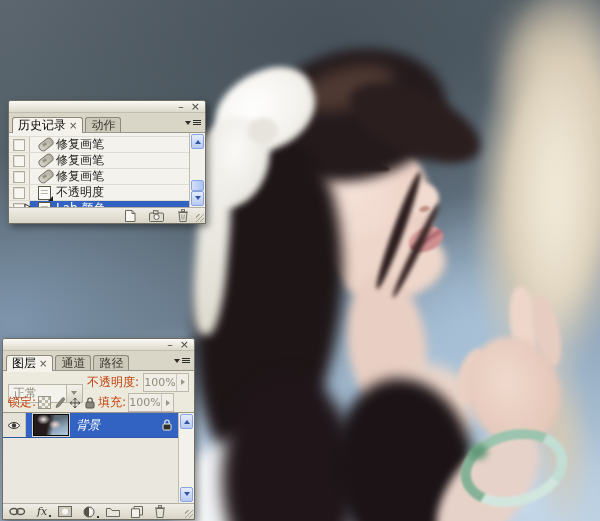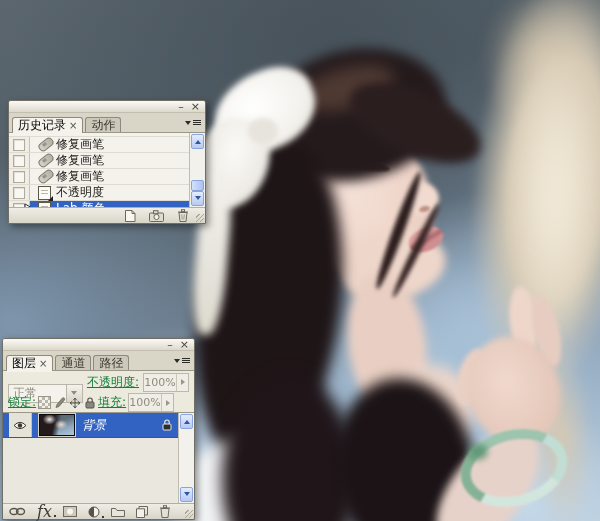--- a/index.html
+++ b/index.html
@@ -110,48 +110,48 @@
 
   
   .ctl1{height:22px;flex:0 0 auto;display:flex;align-items:center;padding:0 5px;gap:4px;}
   .ctl2{height:19px;flex:0 0 auto;display:flex;align-items:center;padding:0 5px;gap:2px;}
   .combo{width:74px;height:17px;background:#f4f2ec;border:1px solid #b9b6a9;display:flex;align-items:center;margin-top:22px;}
   .combo .cval{flex:1;padding-left:4px;color:#8f8c7e;overflow:hidden;white-space:nowrap;}
   .cbtn{width:15px;align-self:stretch;background:linear-gradient(#f4f2ec,#d9d5c7);border-left:1px solid #b9b6a9;
         display:flex;align-items:center;justify-content:center;}
   .arr-gray-dn{width:0;height:0;border:3px solid transparent;border-top:4px solid #8f8c7e;margin-top:3px;}
   .arr-gray-rt{width:0;height:0;border:3px solid transparent;border-left:4px solid #9a9789;margin-left:3px;}
-  .lbl{color:#15803d;white-space:nowrap;text-decoration:underline;}
+  .lbl{color:#c2410c;white-space:nowrap;}
   .valbox{width:44px;height:17px;background:#efede5;border:1px solid #bcb9ac;display:flex;align-items:center;flex:0 0 auto;}
   .valbox .vval{flex:1;text-align:center;color:#8f8c7e;font-size:11px;}
   .vbtn{width:11px;align-self:stretch;border-left:1px solid #c9c6b9;display:flex;align-items:center;justify-content:center;}
   .lockico{width:13px;height:13px;display:flex;align-items:center;justify-content:center;}
   .checker{width:11px;height:11px;border:1px solid #9a978a;
     background-image:linear-gradient(45deg,#b9b6aa 25%,transparent 25%,transparent 75%,#b9b6aa 75%),
                      linear-gradient(45deg,#b9b6aa 25%,#f2f0e9 25%,#f2f0e9 75%,#b9b6aa 75%);
     background-size:6px 6px;background-position:0 0,3px 3px;}
 
   
   .llist{flex:1;position:relative;background:#e9e7de;border-top:1px solid #9b978a;overflow:hidden;padding-right:15px;}
-  .lrow{height:24px;display:flex;align-items:center;border-bottom:1px solid #c9c6ba;padding-left:6px;}
+  .lrow{height:24px;display:flex;align-items:center;border-bottom:1px solid #c9c6ba;}
   .lrow.selected{background:#3263c3;border-bottom-color:#2c56a8;}
   .eyecell{width:22px;align-self:stretch;flex:0 0 auto;background:#e5e2d8;border-right:1px solid #c6c3b6;
            display:flex;align-items:center;justify-content:center;}
   .lthumb{width:34px;height:20px;margin:0 7px;border:1px solid #0a0a0a;outline:1px solid #d8d5ca;flex:0 0 auto;
     background:
       radial-gradient(8px 6px at 62% 48%, #ecd6cc 0%, rgba(236,214,204,0) 80%),
       radial-gradient(9px 7px at 28% 22%, #eceae6 0%, rgba(236,234,230,0) 75%),
       linear-gradient(100deg,#241a1c 0%,#241a1c 40%,rgba(36,26,28,0) 58%),
       linear-gradient(160deg,#54616c 0%,#5d6d7a 40%,#93abc2 72%,#b3c8da 100%);}
   .lname{color:#fff;font-style:italic;flex:1;}
   .lock-right{margin-right:7px;display:flex;align-items:center;}
 
   .lay-bbar{gap:0;padding:0 6px;}
   .lay-bbar .bicon{display:flex;align-items:center;margin-right:11px;position:relative;}
-  .fxtxt{font-family:"DejaVu Serif",serif;font-style:italic;font-size:16px;color:#3b3a33;line-height:10px;}
+  .fxtxt{font-family:"DejaVu Serif",serif;font-style:italic;font-size:11px;color:#3b3a33;line-height:10px;}
   .menudot::after{content:"";position:absolute;right:-4px;bottom:0;width:2px;height:2px;background:#3b3a33;}
 </style>
 </head>
 <body>
 
 <div class="stage">
 
   <div class="photo">
     <div class="ph grass-top"></div>
     <div class="ph grass-plume"></div>

